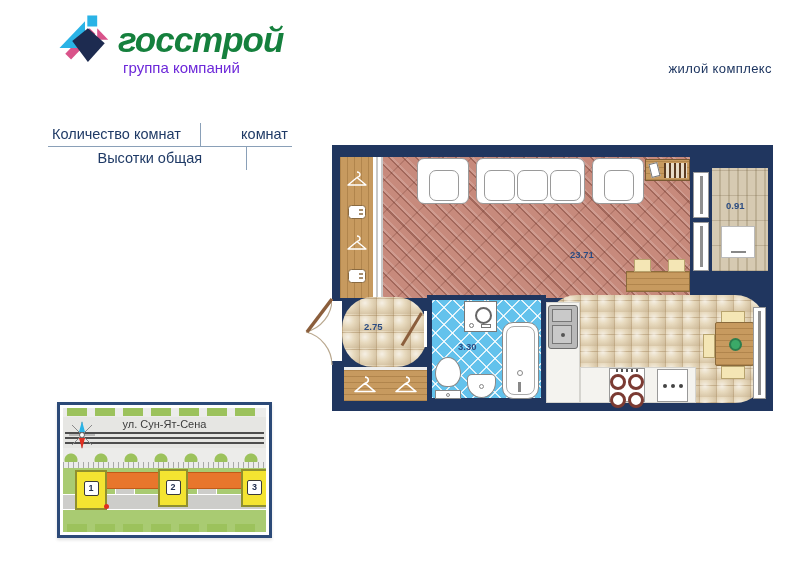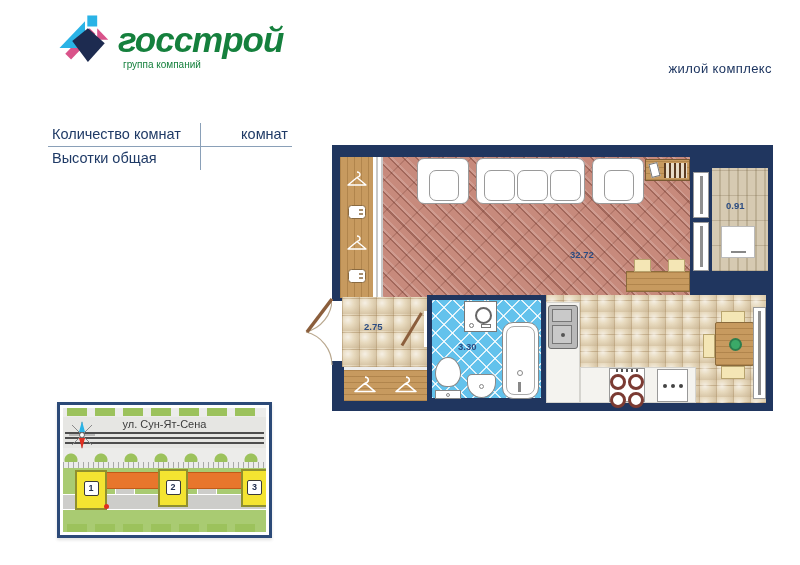--- a/index.html
+++ b/index.html
@@ -3,43 +3,43 @@
 <meta charset="utf-8">
 <style>
   html,body{margin:0;padding:0;background:#fff;}
   #page{position:relative;width:800px;height:565px;background:#fff;overflow:hidden;
         font-family:"Liberation Sans", sans-serif;}
   .abs{position:absolute;box-sizing:border-box;}
 
   
   .brand-name{left:118px;top:20px;font-size:35px;font-weight:bold;font-style:italic;
               color:#15803d;letter-spacing:-1px;}
-  .brand-tagline{left:123px;top:59px;font-size:10px;color:#15803d;text-align:center;}
+  .brand-tagline{left:123px;top:59px;font-size:15px;color:#6d28d9;text-align:center;}
   .complex-name{right:28px;top:26px;font-size:31px;font-weight:bold;letter-spacing:0;
                 background:linear-gradient(180deg,#5cb5dd 0%,#2d6ea8 48%,#1c3a68 100%);
                 -webkit-background-clip:text;background-clip:text;color:transparent;}
   .complex-tagline{right:28px;top:61px;font-size:13px;color:#1d3560;letter-spacing:.4px;}
 
   
   .info-table{left:48px;top:123px;width:244px;font-size:14.5px;color:#1f3a66;}
-  .info-row{display:flex;}
+  .info-row{display:flex;justify-content:center;}
   .info-row:first-child{border-bottom:1px solid #8aa0b8;}
   .info-label{width:148px;border-right:1px solid #8aa0b8;padding:3px 0 4px 4px;}
   .info-value{flex:1;text-align:right;padding:3px 4px 4px 0;}
 
   
   .plan{left:332px;top:145px;width:441px;height:266px;background:#20365f;}
   .brick{background-color:#c78a7c;background-image:
      repeating-linear-gradient(45deg, rgba(255,255,255,.15) 0 2px, transparent 2px 8px, rgba(94,40,30,.35) 8px 9.5px),
      repeating-linear-gradient(-45deg, rgba(94,40,30,.18) 0 1.5px, transparent 1.5px 23px);}
   .tile-beige{background-color:#e7d9bd;background-image:
      radial-gradient(circle at 35% 35%, rgba(255,255,255,.6) 0%, rgba(255,255,255,0) 40%, rgba(146,112,66,.30) 95%),
      repeating-linear-gradient(0deg, rgba(146,112,66,.35) 0 1px, transparent 1px 17px),
      repeating-linear-gradient(90deg, rgba(146,112,66,.35) 0 1px, transparent 1px 17px);
-     background-size:17px 17px,auto,auto;}
+     background-size:17px 17px,auto,auto;border-radius:31px;}
   .tile-blue{background-color:#63c2ec;background-image:
      repeating-linear-gradient(45deg, rgba(255,255,255,.8) 0 1px, transparent 1px 12px),
      repeating-linear-gradient(-45deg, rgba(255,255,255,.8) 0 1px, transparent 1px 12px);}
   .plank{background-color:#cdc0a6;background-image:
      repeating-linear-gradient(0deg, rgba(90,70,40,.20) 0 1px, transparent 1px 25px),
      repeating-linear-gradient(90deg, #d6cab2 0 7px, #beb196 7px 9px);}
   .wood{background-color:#c79a5f;background-image:
      repeating-linear-gradient(90deg, rgba(110,70,20,.25) 0 1px, transparent 1px 7px);}
   .wood-h{background-color:#c79a5f;background-image:
      repeating-linear-gradient(0deg, rgba(110,70,20,.25) 0 1px, transparent 1px 6px);}
@@ -131,21 +131,21 @@
       <div class="cushion" style="left:11px;width:28px;"></div>
       </div>
     <div class="abs wood-h" style="left:313px;top:14px;width:45px;height:22px;border:1px solid #7a5a34;">
       <div class="abs" style="left:4px;top:3px;width:9px;height:14px;background:#fff;border:1px solid #777;transform:rotate(-14deg);"></div>
       <div class="abs" style="left:18px;top:3px;width:23px;height:15px;background:
            repeating-linear-gradient(90deg,#5a3a20 0 2px,#e8dcc8 2px 5px);"></div>
     </div>
     <div class="abs wood-h" style="left:294px;top:126px;width:64px;height:21px;border:1px solid #8a6a3c;"></div>
     <div class="abs pale" style="left:302px;top:114px;width:17px;height:13px;"></div>
     <div class="abs pale" style="left:336px;top:114px;width:17px;height:13px;"></div>
-    <div class="abs room-label" style="left:238px;top:104px;">32.72</div>
+    <div class="abs room-label" style="left:238px;top:104px;">23.71</div>
 
     <div class="abs plank" style="left:380px;top:23px;width:56px;height:103px;">
       <div class="abs room-label" style="left:14px;top:32px;">0.91</div>
       <div class="abs" style="left:9px;top:58px;width:34px;height:32px;background:#fff;border:1px solid #bbb;">
         <div class="abs" style="left:9px;bottom:4px;width:15px;height:2px;background:#888;"></div>
         </div>
     </div>
     <div class="abs white-panel" style="left:361px;top:27px;width:16px;height:46px;"></div>
     <div class="abs white-panel" style="left:361px;top:77px;width:16px;height:49px;"></div>
 

